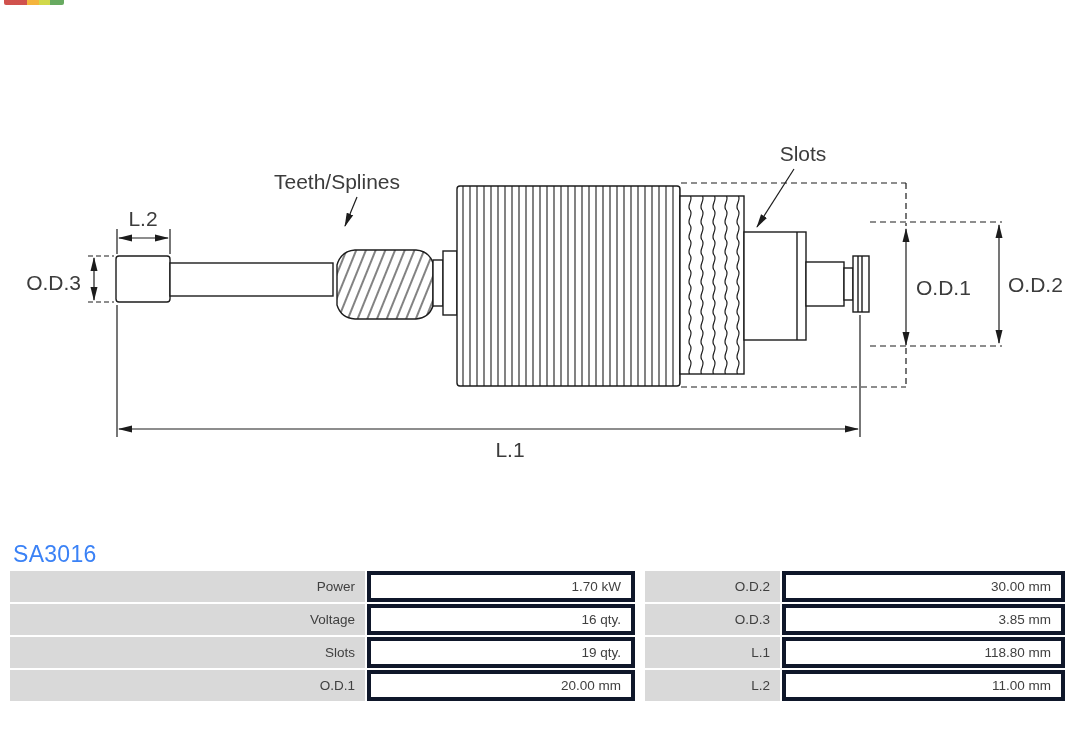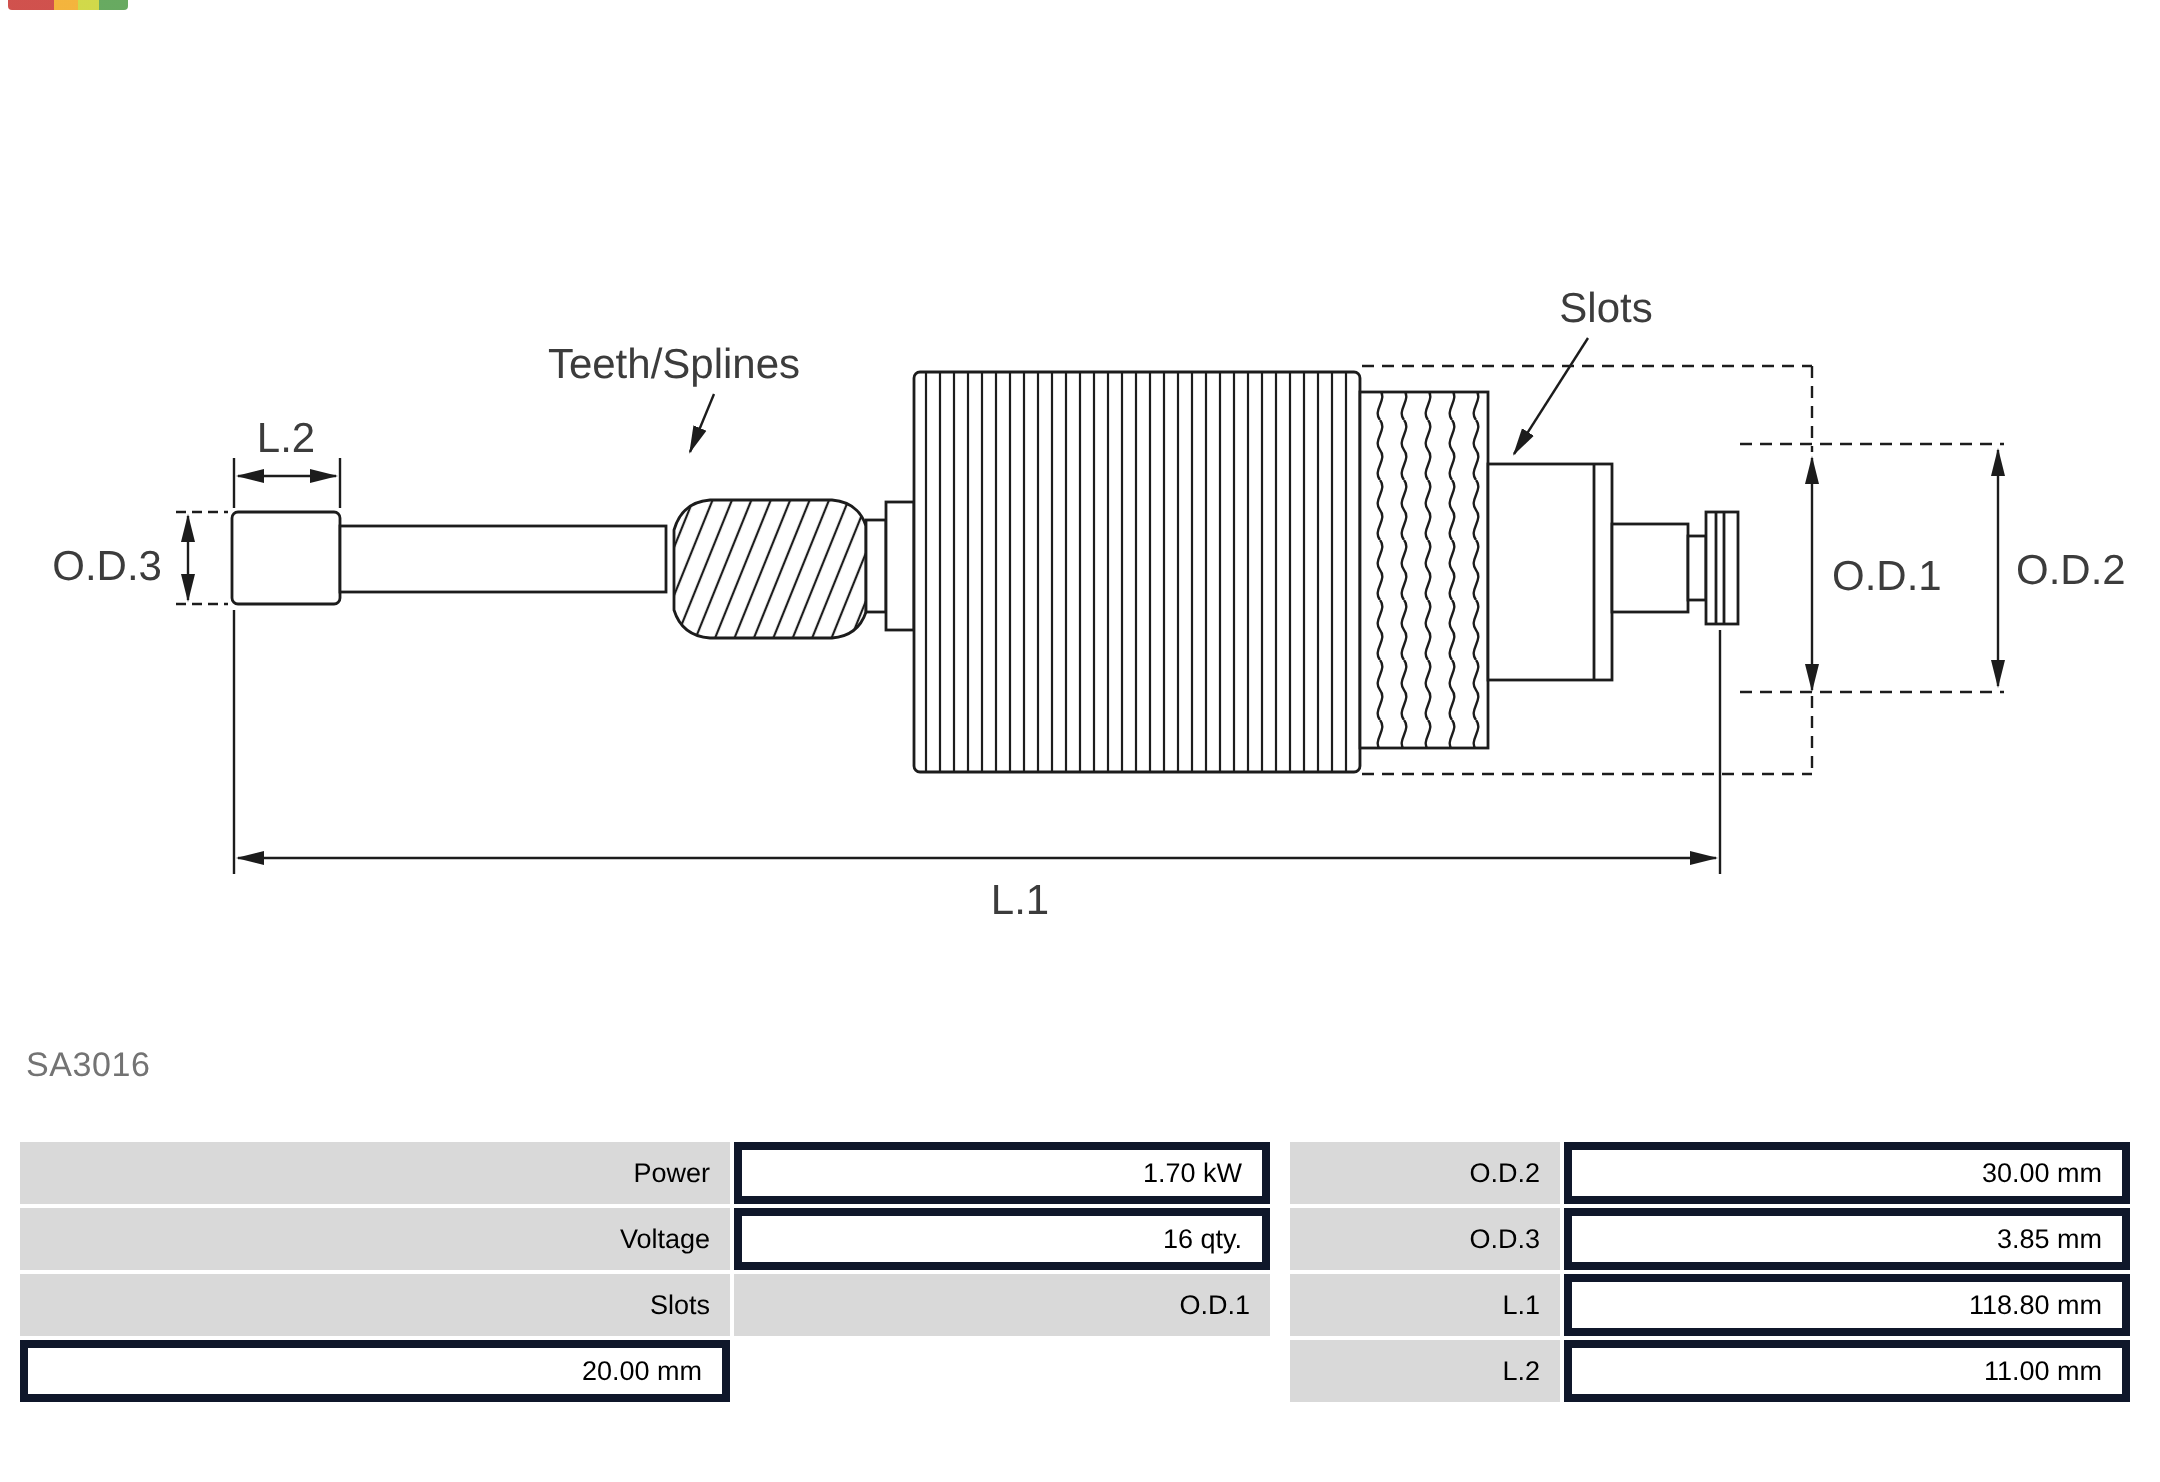--- a/index.html
+++ b/index.html
@@ -9,26 +9,26 @@
 
   .logo-strip {
     position: absolute; top: 0; left: 4px; width: 60px; height: 5px;
     background: linear-gradient(90deg, #c8332e 0 38%, #f2a71b 38% 58%, #c9d22a 58% 76%, #4d9b45 76% 100%);
     border-radius: 0 0 2px 2px; opacity: .85;
   }
 
   .diagram-svg { position: absolute; top: 0; left: 0; }
 
   .part-number {
-    position: absolute; left: 13px; top: 523px;
-    font-size: 17px; color: #737373; letter-spacing: .3px;
+    position: absolute; left: 13px; top: 541px;
+    font-size: 23px; color: #3b82f6; letter-spacing: .3px;
   }
 
   .tables { position: absolute; top: 571px; left: 10px; display: flex; gap: 10px; align-items: flex-start; }
-  .spec-table { display: grid; grid-auto-rows: 31px; gap: 2px; font-size: 13.5px; color: #000000; }
+  .spec-table { display: grid; grid-auto-rows: 31px; gap: 2px; font-size: 13.5px; color: #404040; }
   .spec-table.left  { grid-template-columns: 355px 268px; }
   .spec-table.right { grid-template-columns: 135px 283px; }
   .cell { display: flex; align-items: center; justify-content: flex-end; padding: 0 10px; }
   .cell.label { background: #d9d9d9; }
   .cell.value { background: #ffffff; border: 4px solid #0f172a; }
 </style>
 </head>
 <body>
 
 <div class="page">
@@ -113,20 +113,21 @@
 
   <div class="part-number">SA3016</div>
 
   <div class="tables">
     <div class="spec-table left">
       <div class="cell label">Power</div>
       <div class="cell value">1.70 kW</div>
       <div class="cell label">Voltage</div>
       <div class="cell value">16 qty.</div>
       <div class="cell label">Slots</div>
+      <div class="cell value">19 qty.</div>
       <div class="cell label">O.D.1</div>
       <div class="cell value">20.00 mm</div>
     </div>
     <div class="spec-table right">
       <div class="cell label">O.D.2</div>
       <div class="cell value">30.00 mm</div>
       <div class="cell label">O.D.3</div>
       <div class="cell value">3.85 mm</div>
       <div class="cell label">L.1</div>
       <div class="cell value">118.80 mm</div>

